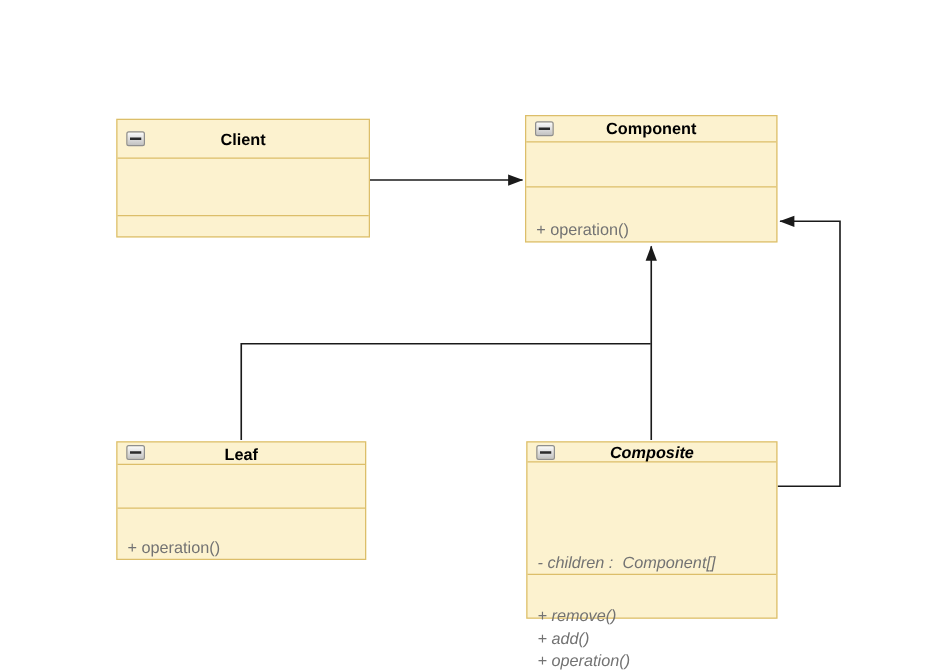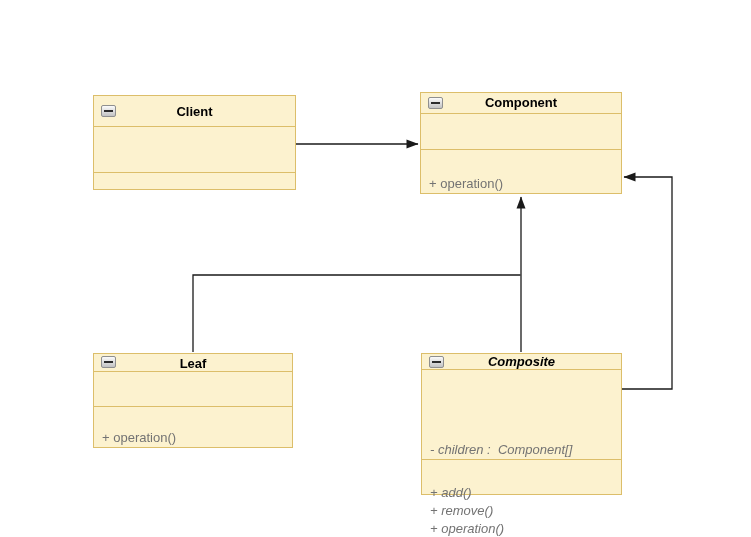--- a/index.html
+++ b/index.html
@@ -154,19 +154,19 @@
     <div class="uml-header">
       <span class="collapse-btn">
         <span class="minus-bar"></span>
       </span>
       <span class="uml-title">Composite</span>
     </div>
     <div class="uml-compartment divided c-attrs attrs-pad">
       <div class="member-line">- children :  Component[]</div>
     </div>
     <div class="uml-compartment c-methods methods-pad-composite">
+      <div class="member-line">+ remove()</div>
       <div class="member-line">+ add()</div>
-      <div class="member-line">+ remove()</div>
       <div class="member-line">+ operation()</div>
     </div>
   </div>
 
 </div>
 
 </body></html>

